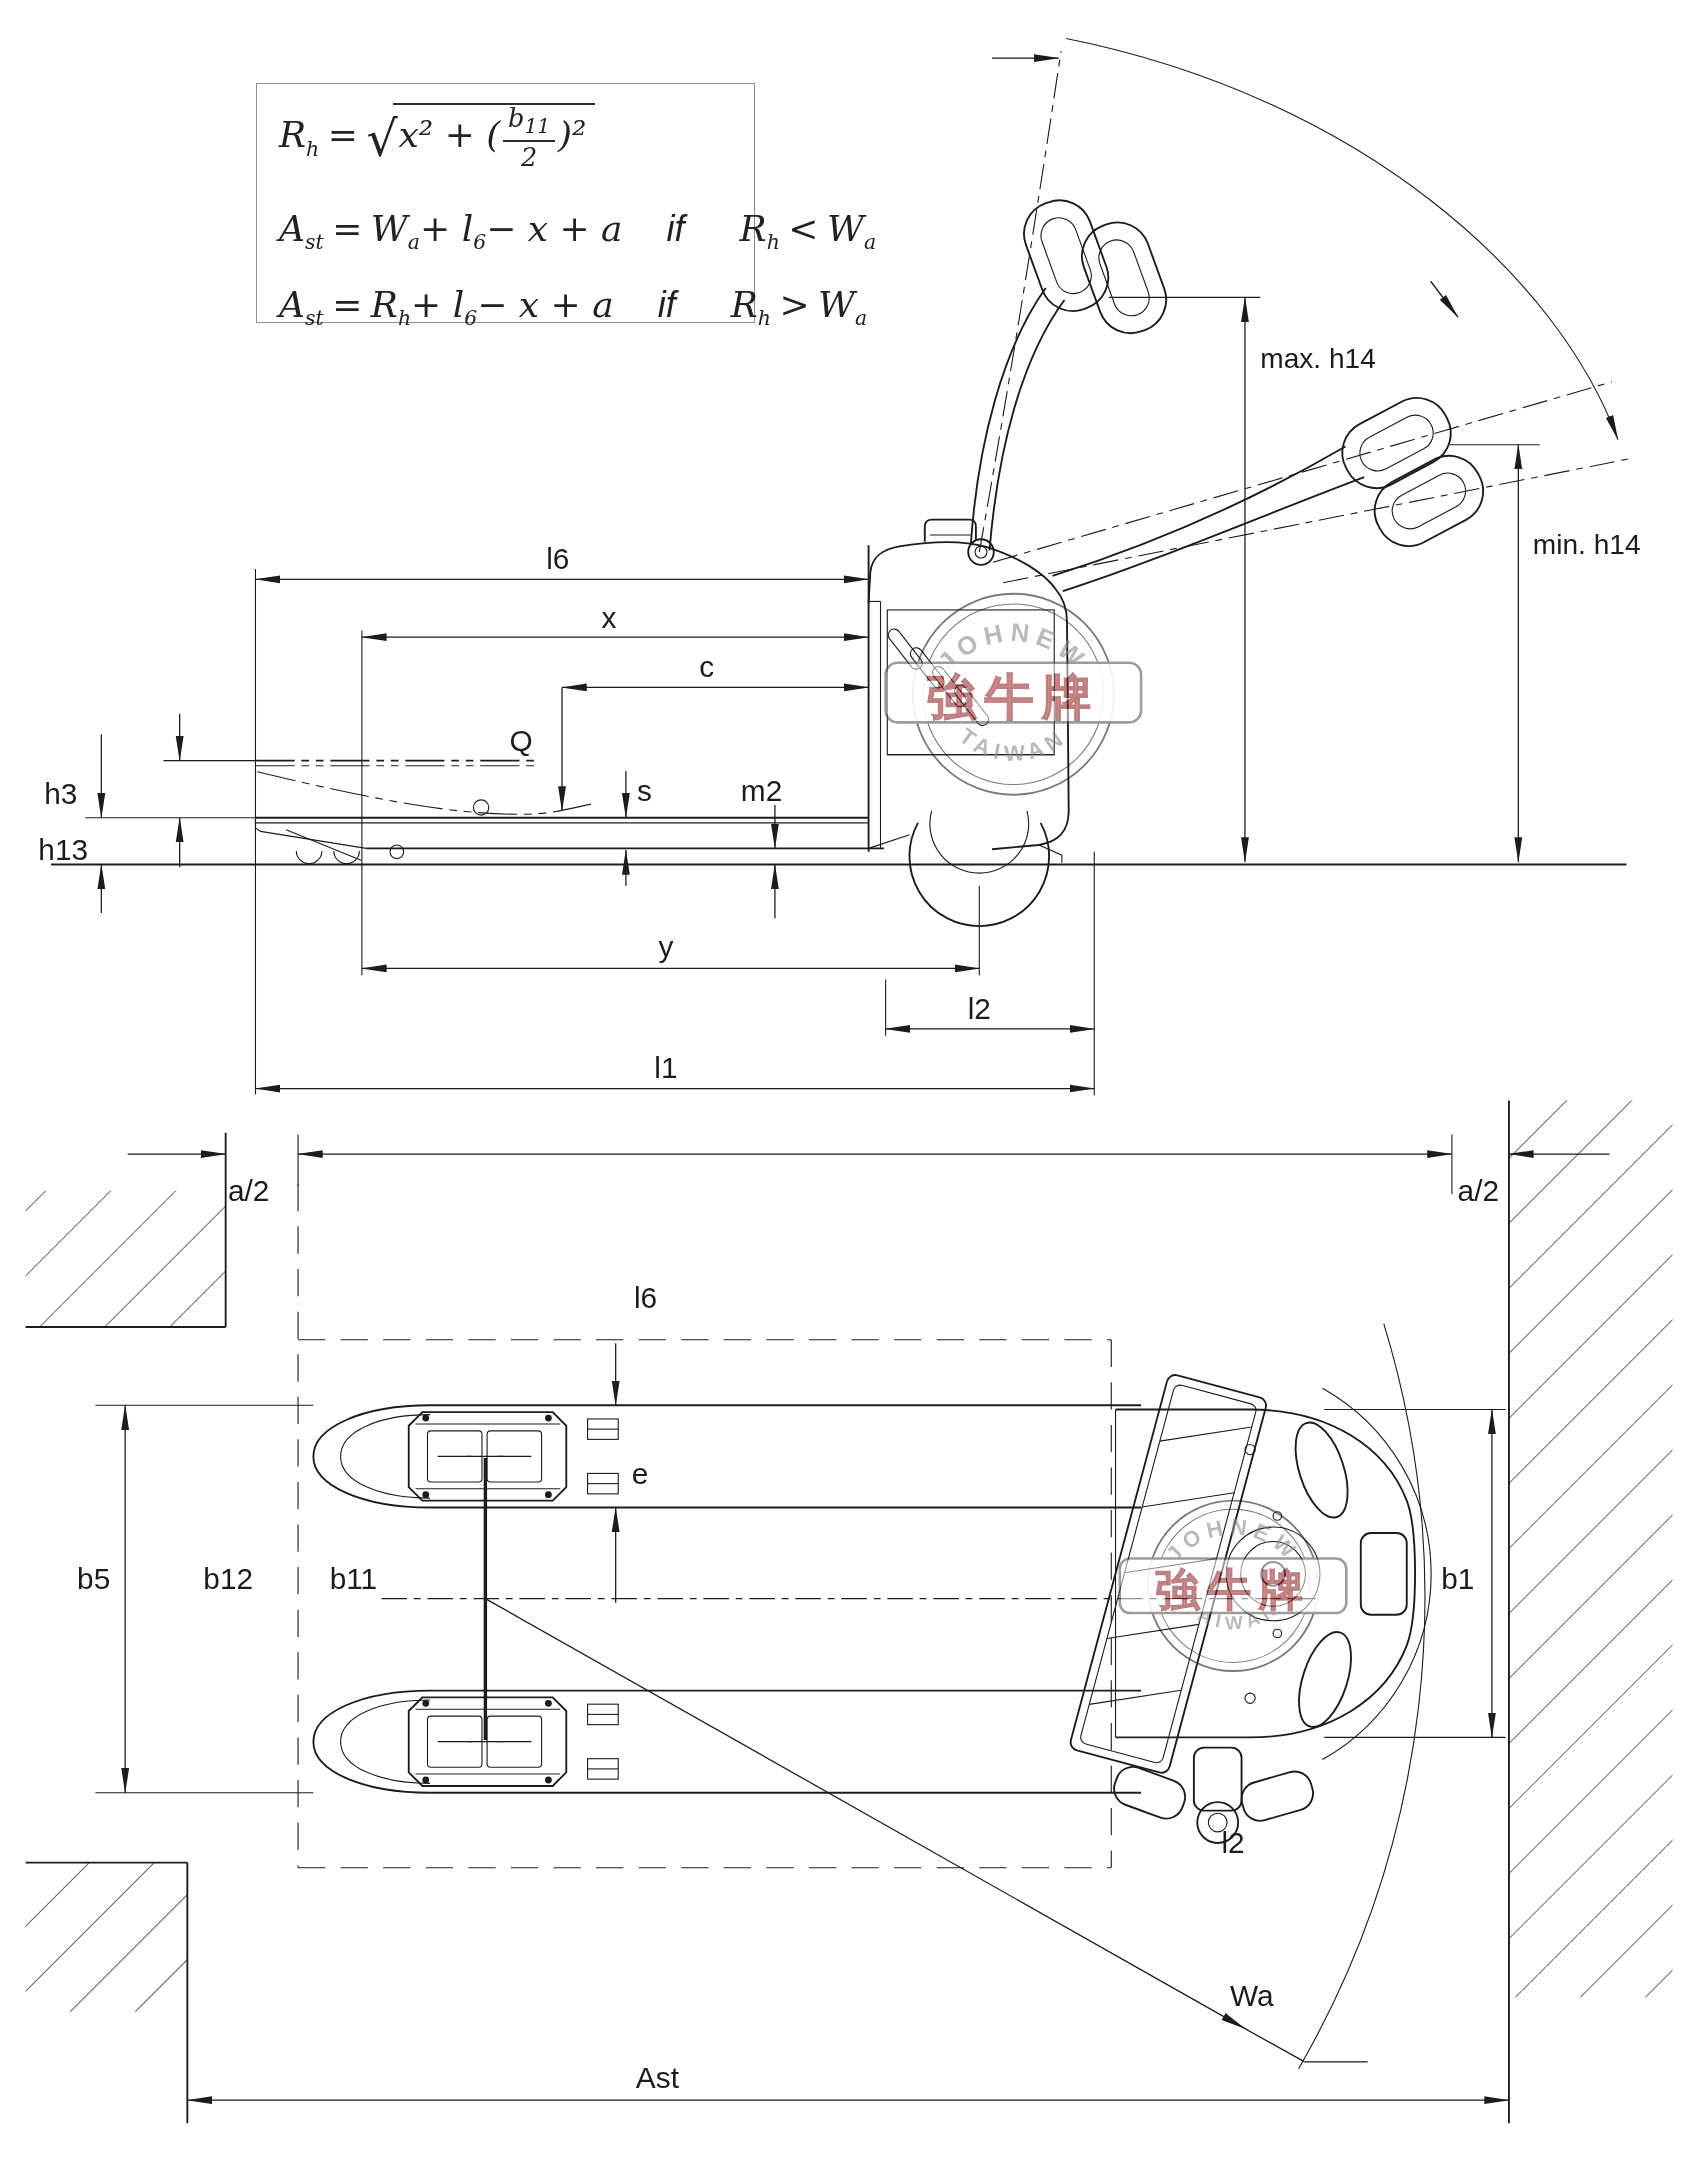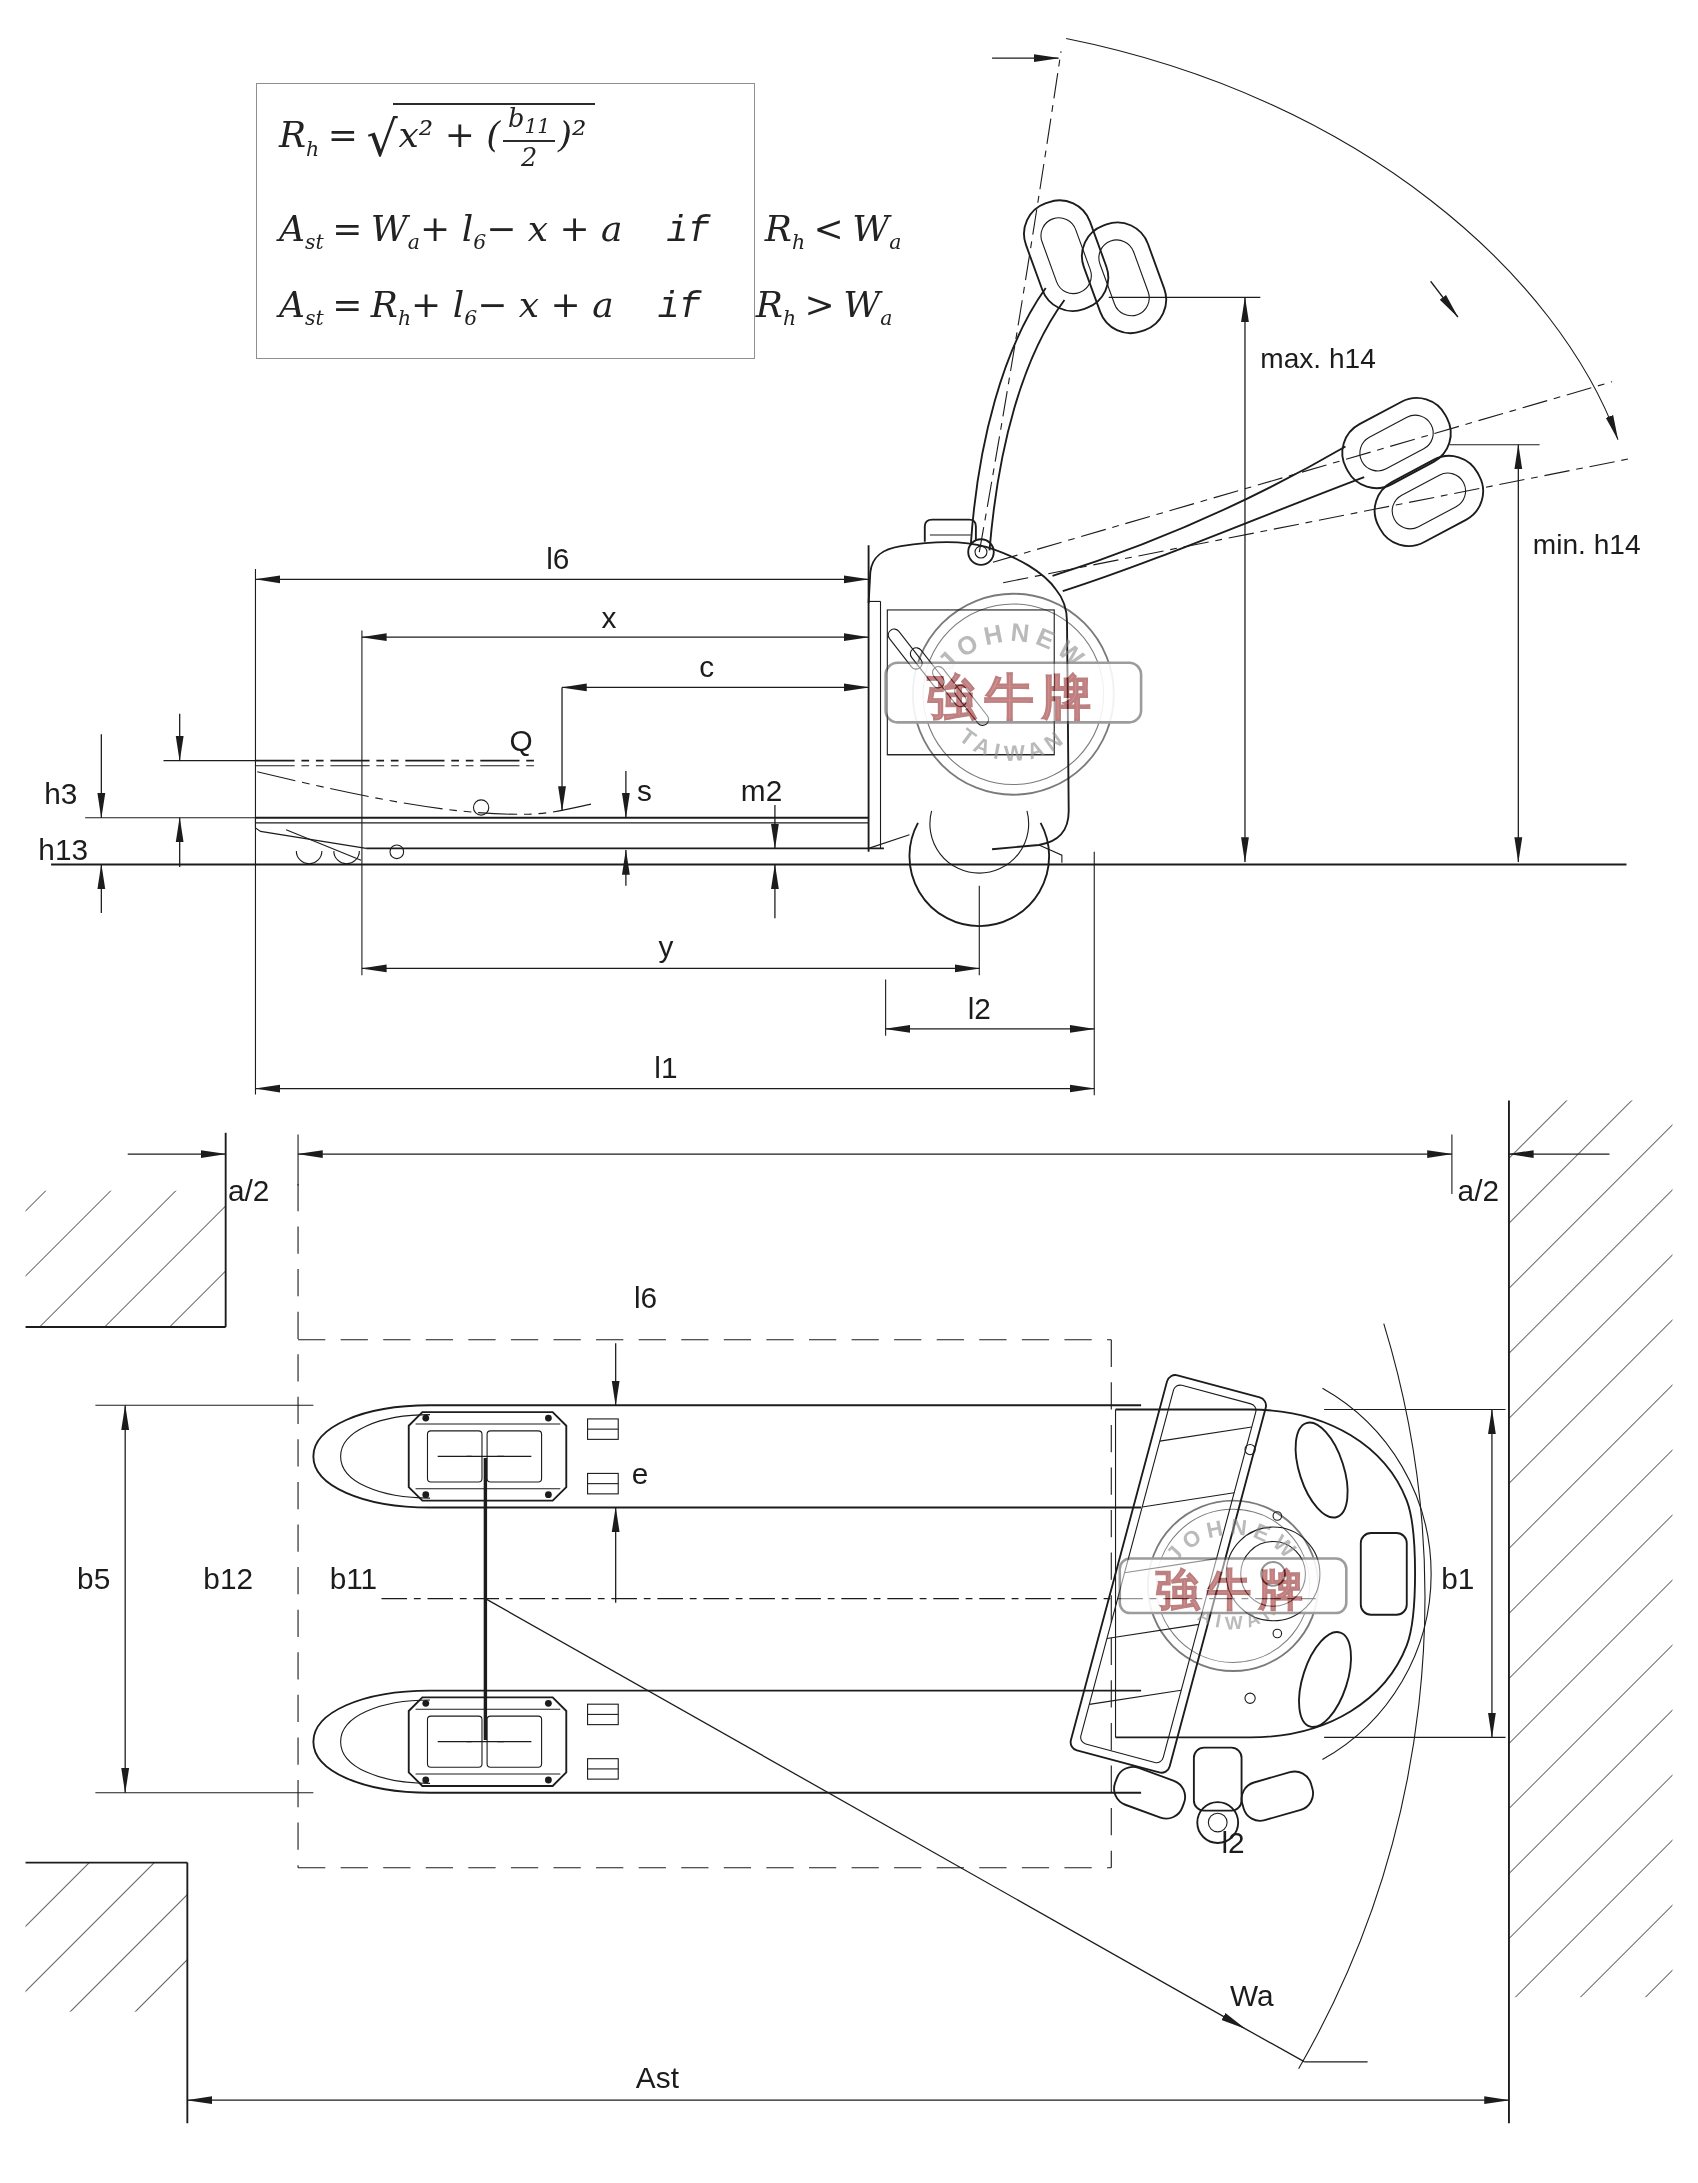--- a/index.html
+++ b/index.html
@@ -11,31 +11,31 @@
   .s2{stroke:#1c1c1c;stroke-width:2.2;fill:none;}
   .s4{stroke:#1c1c1c;stroke-width:4;fill:none;}
   .dim{stroke:#1c1c1c;stroke-width:1.5;fill:none;}
   .ctr{stroke:#1c1c1c;stroke-width:1.3;fill:none;stroke-dasharray:30 8 8 8;}
   .dd{stroke-dasharray:46 8 9 8 9 8;}
   .dash{stroke-dasharray:32 18;}
   .lbl{font-family:"Liberation Sans",sans-serif;font-size:35px;fill:#1c1c1c;}
   .lbl2{font-size:33px;}
 
   
-  .fbox{position:absolute;left:256px;top:83px;width:499px;height:276px;border:1.7px solid #8f8f8f;
+  .fbox{position:absolute;left:256px;top:83px;width:499px;height:240px;border:1.7px solid #8f8f8f;
         background:#fff;box-sizing:border-box;padding:19px 22px;z-index:5;
         font-family:"DejaVu Serif","Liberation Serif",serif;font-style:italic;font-size:36px;color:#222;}
   .fline{white-space:nowrap;margin-bottom:29px;}
   .fline.f1{margin-bottom:36px;}
   .fbox sub{font-size:20.4px;}
   .fsub{font-size:16px;}
   .op{margin:0 8.5px;font-style:normal;}
   .gap{display:inline-block;width:44px;}
   .gap2{display:inline-block;width:55px;}
-  .ifw{font-family:Liberation Mono, monospace;}
+  .ifw{font-family:Liberation Sans, sans-serif;}
   .sqg{font-size:49px;font-style:normal;vertical-align:-8.5px;}
   .sqb{border-top:2.6px solid #2b2b2b;display:inline-block;padding:0.9px 8.5px 1.7px 5.1px;margin-left:-4.3px;}
   .fr{display:inline-block;text-align:center;vertical-align:middle;line-height:1;margin:0 2.6px;}
   .fn{display:block;font-size:25.6px;padding:0 5.1px 3.4px;}
   .fd{display:block;border-top:2.6px solid #2b2b2b;font-size:25.6px;padding-top:3.4px;}
 
   .stampc{opacity:.58;}
   .stamp-latin{font-family:"Liberation Sans",sans-serif;font-weight:bold;fill:#8a8a8a;letter-spacing:7px;}
   .stamp-cn{font-family:"DejaVu Sans",sans-serif;font-weight:bold;fill:#c23b3b;stroke:#8c2626;stroke-width:1;}
 </style>

